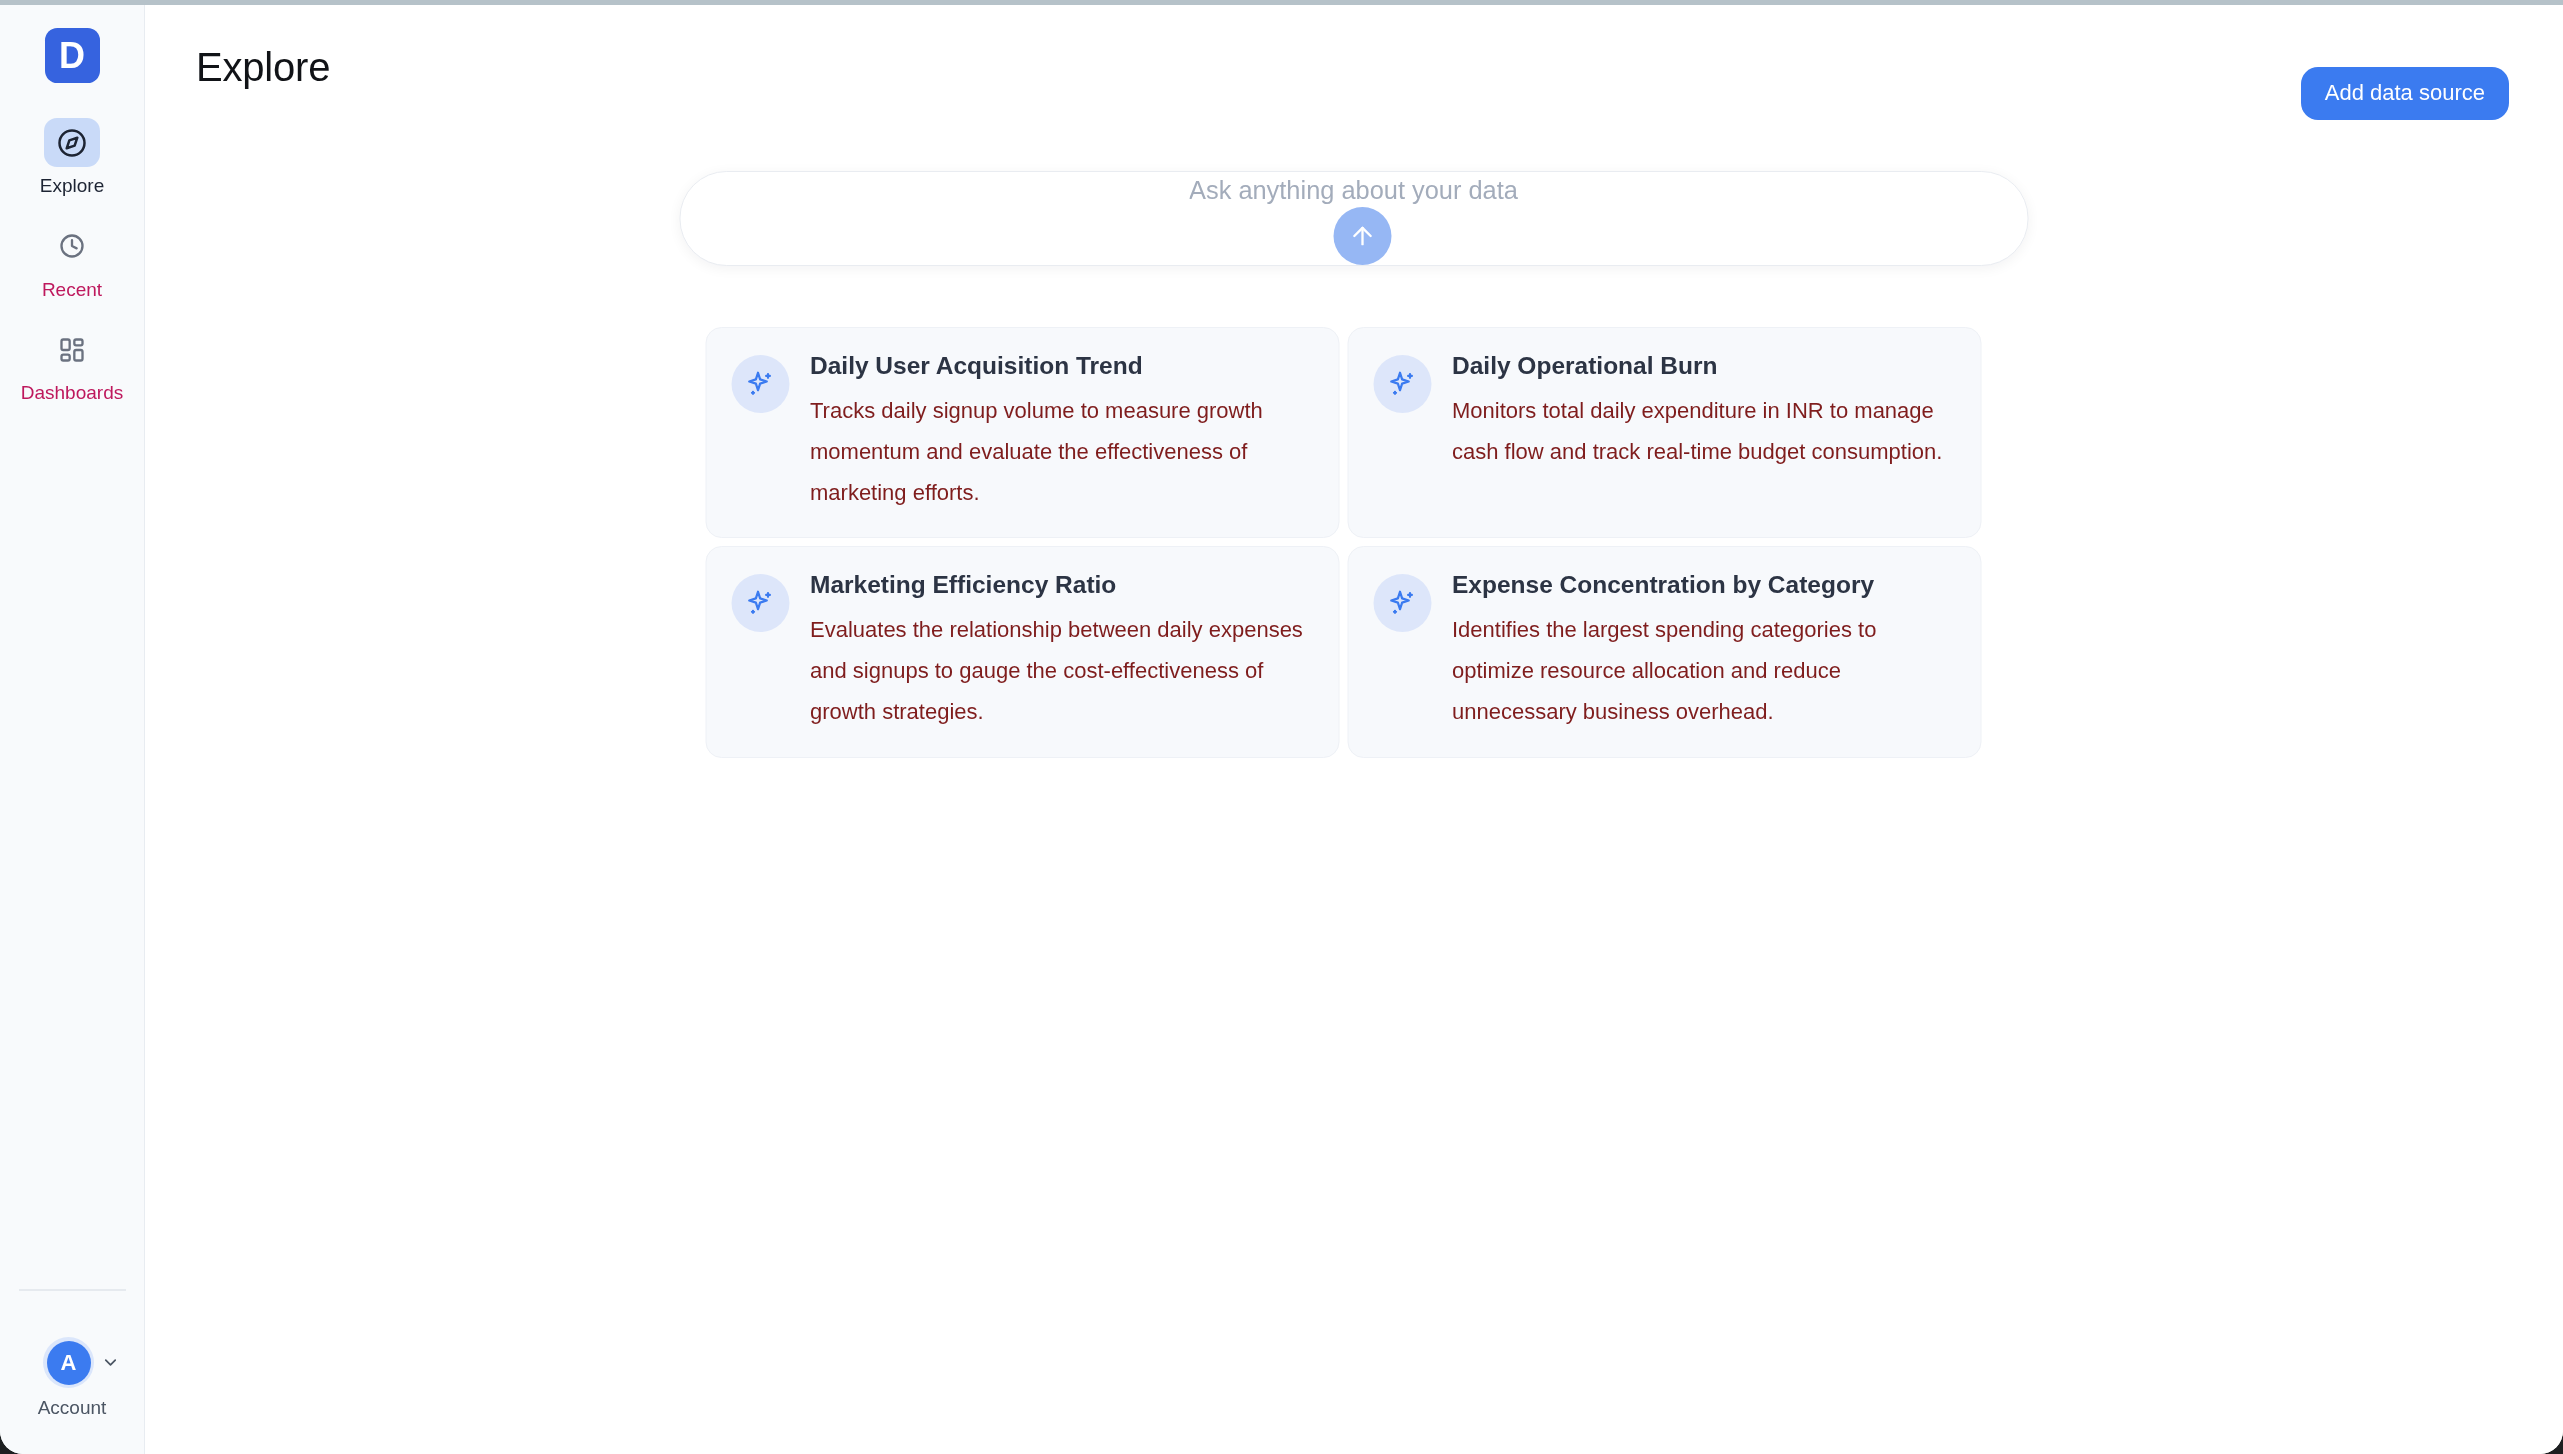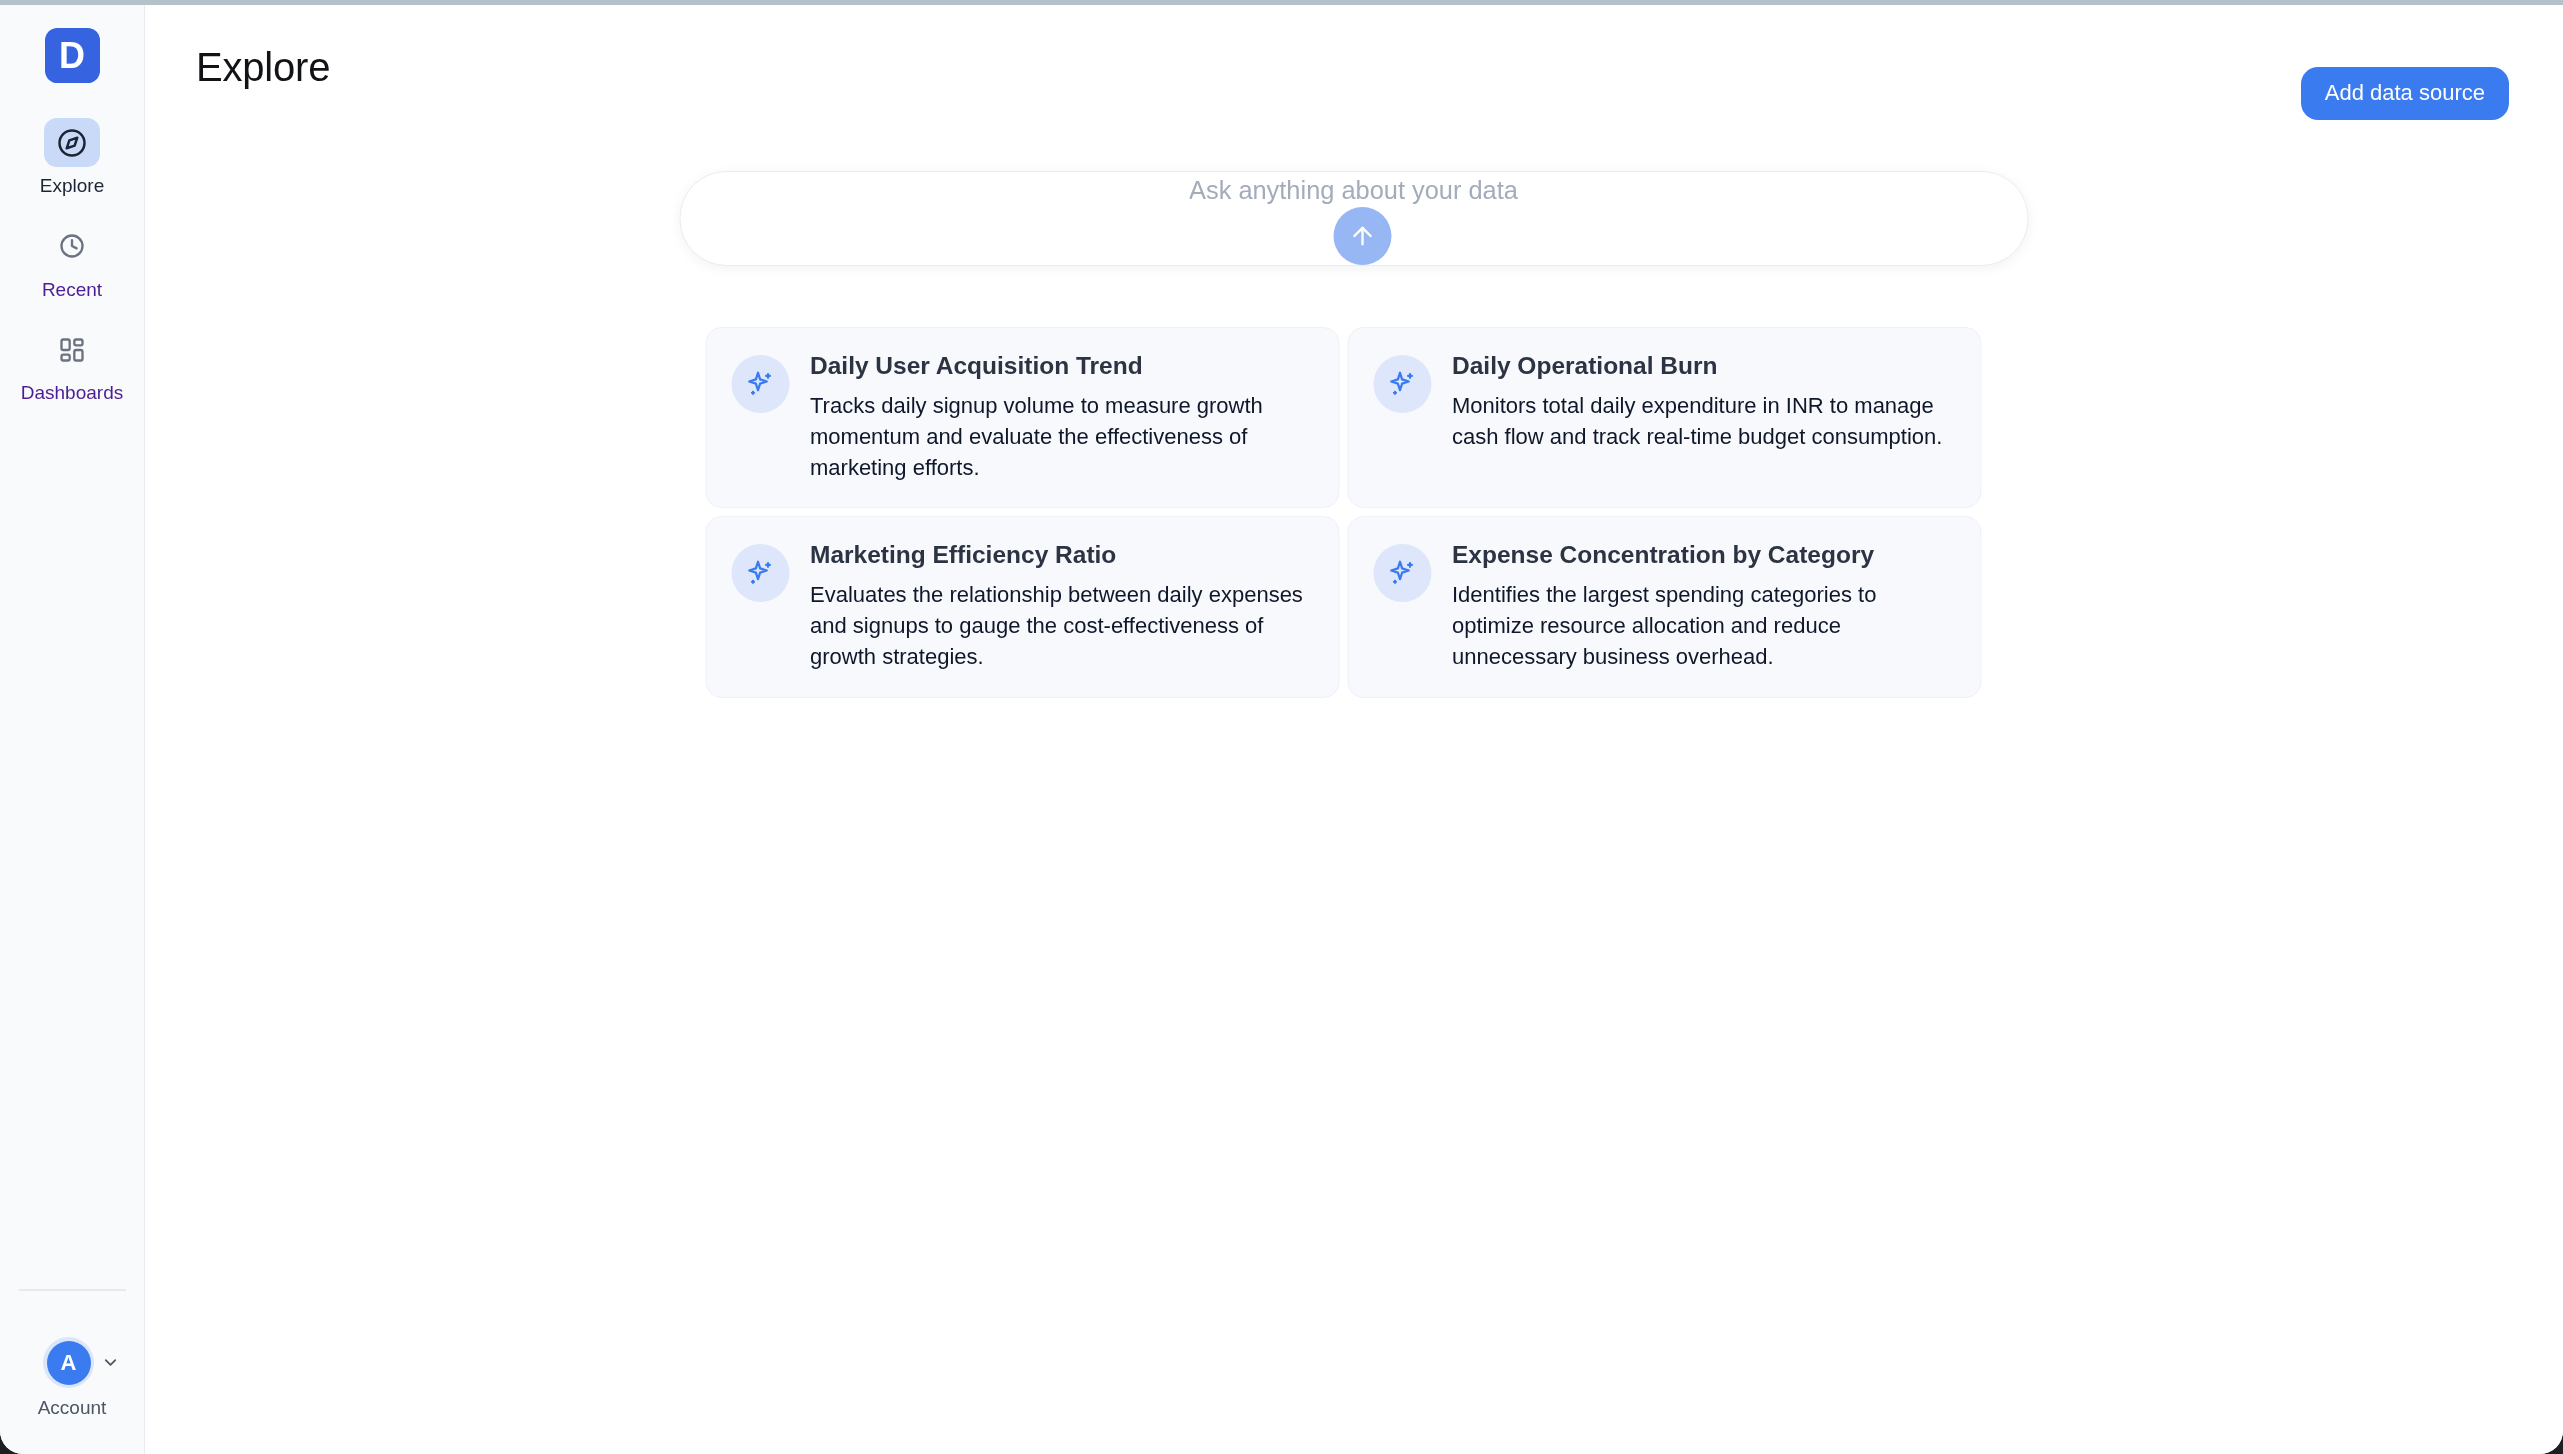--- a/index.html
+++ b/index.html
@@ -94,21 +94,21 @@
 
   .nav-label {
     margin-top: 7px;
     font-size: 19px;
     line-height: 23px;
     color: #1d2433;
     font-weight: 400;
   }
 
   .nav-item:not(.active) .nav-label {
-    color: #4c1d95;
+    color: #be185d;
   }
 
   #sidebar-footer {
     position: absolute;
     left: 0;
     bottom: 35px;
     width: 100%;
     display: flex;
     flex-direction: column;
     align-items: center;
@@ -289,22 +289,22 @@
   .card-title {
     font-size: 24.5px;
     line-height: 30px;
     font-weight: 700;
     color: #2c3444;
     margin-bottom: 8.8px;
   }
 
   .card-desc {
     font-size: 22px;
-    line-height: 31px;
-    color: #0f172a;
+    line-height: 41px;
+    color: #7f1d1d;
     font-weight: 400;
   }
 </style>
 </head>
 <body>
 
 <div id="app-window">
 
   <nav id="sidebar">
 

